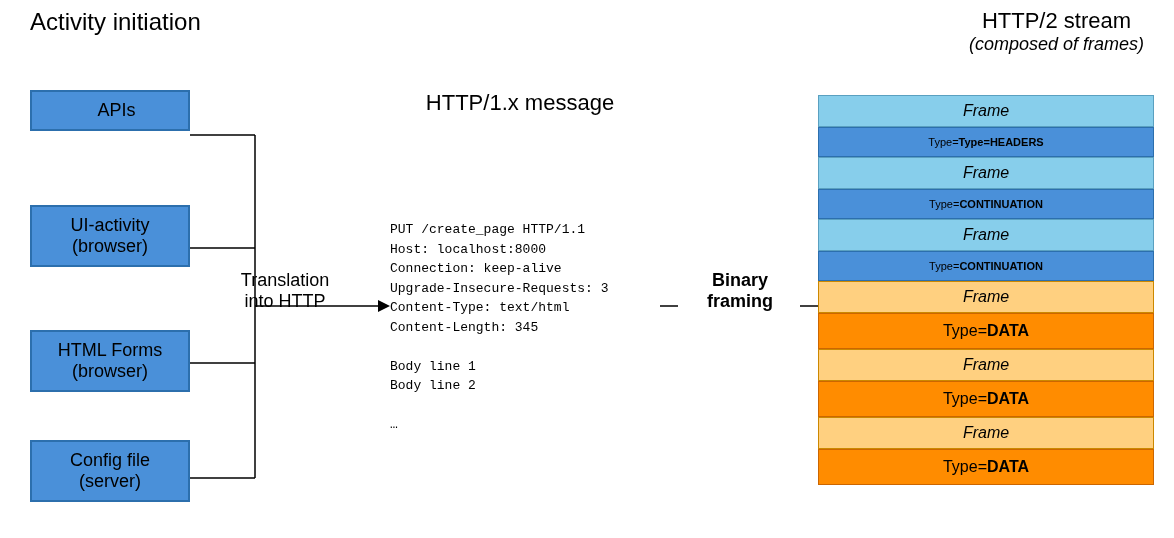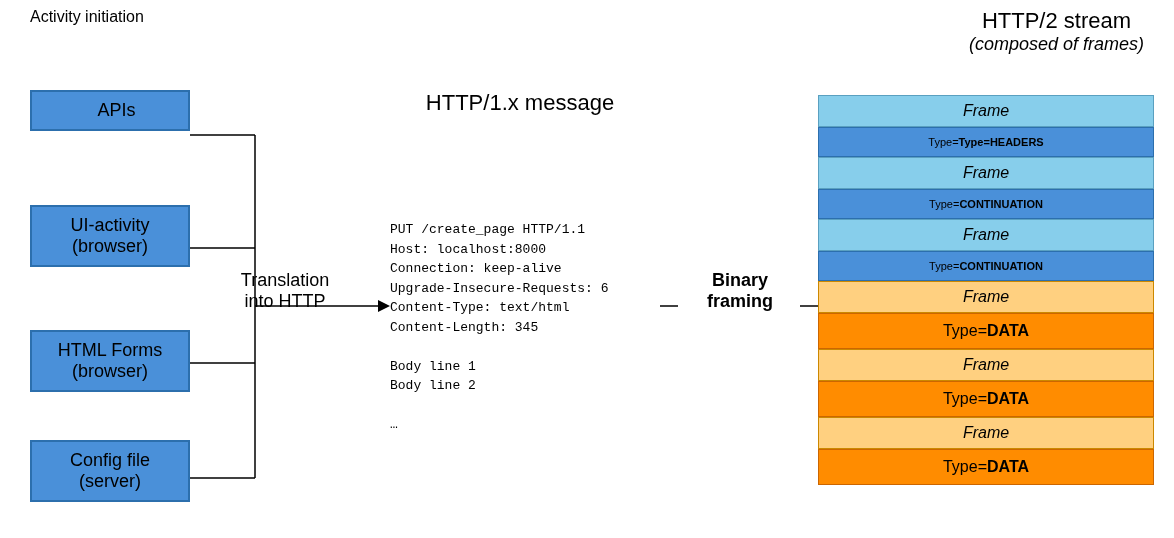--- a/index.html
+++ b/index.html
@@ -16,21 +16,21 @@
       height: 538px;
       position: relative;
       padding: 10px;
     }
 
     
     .section-title-left {
       position: absolute;
       top: 8px;
       left: 30px;
-      font-size: 16px;
+      font-size: 24px;
       font-family: Arial, sans-serif;
       text-align: center;
     }
 
     
     .section-title-right {
       position: absolute;
       top: 8px;
       right: 30px;
       text-align: center;
@@ -176,21 +176,21 @@
     <div>Config file</div>
     <div>(server)</div>
   </div>
 
   <div class="http-message-label" style="top:90px; left:380px; width:280px;">HTTP/1.x message</div>
 
   <div class="http-text-block" style="top:220px; left:390px;">
     <div>PUT /create_page HTTP/1.1</div>
     <div>Host: localhost:8000</div>
     <div>Connection: keep-alive</div>
-    <div>Upgrade-Insecure-Requests: 6</div>
+    <div>Upgrade-Insecure-Requests: 3</div>
     <div>Content-Type: text/html</div>
     <div>Content-Length: 345</div>
     <div>&nbsp;</div>
     <div>Body line 1</div>
     <div>Body line 2</div>
     <div>&nbsp;</div>
     <div>…</div>
   </div>
 
   <div class="translation-label" style="top:270px; left:220px; width:130px;">

